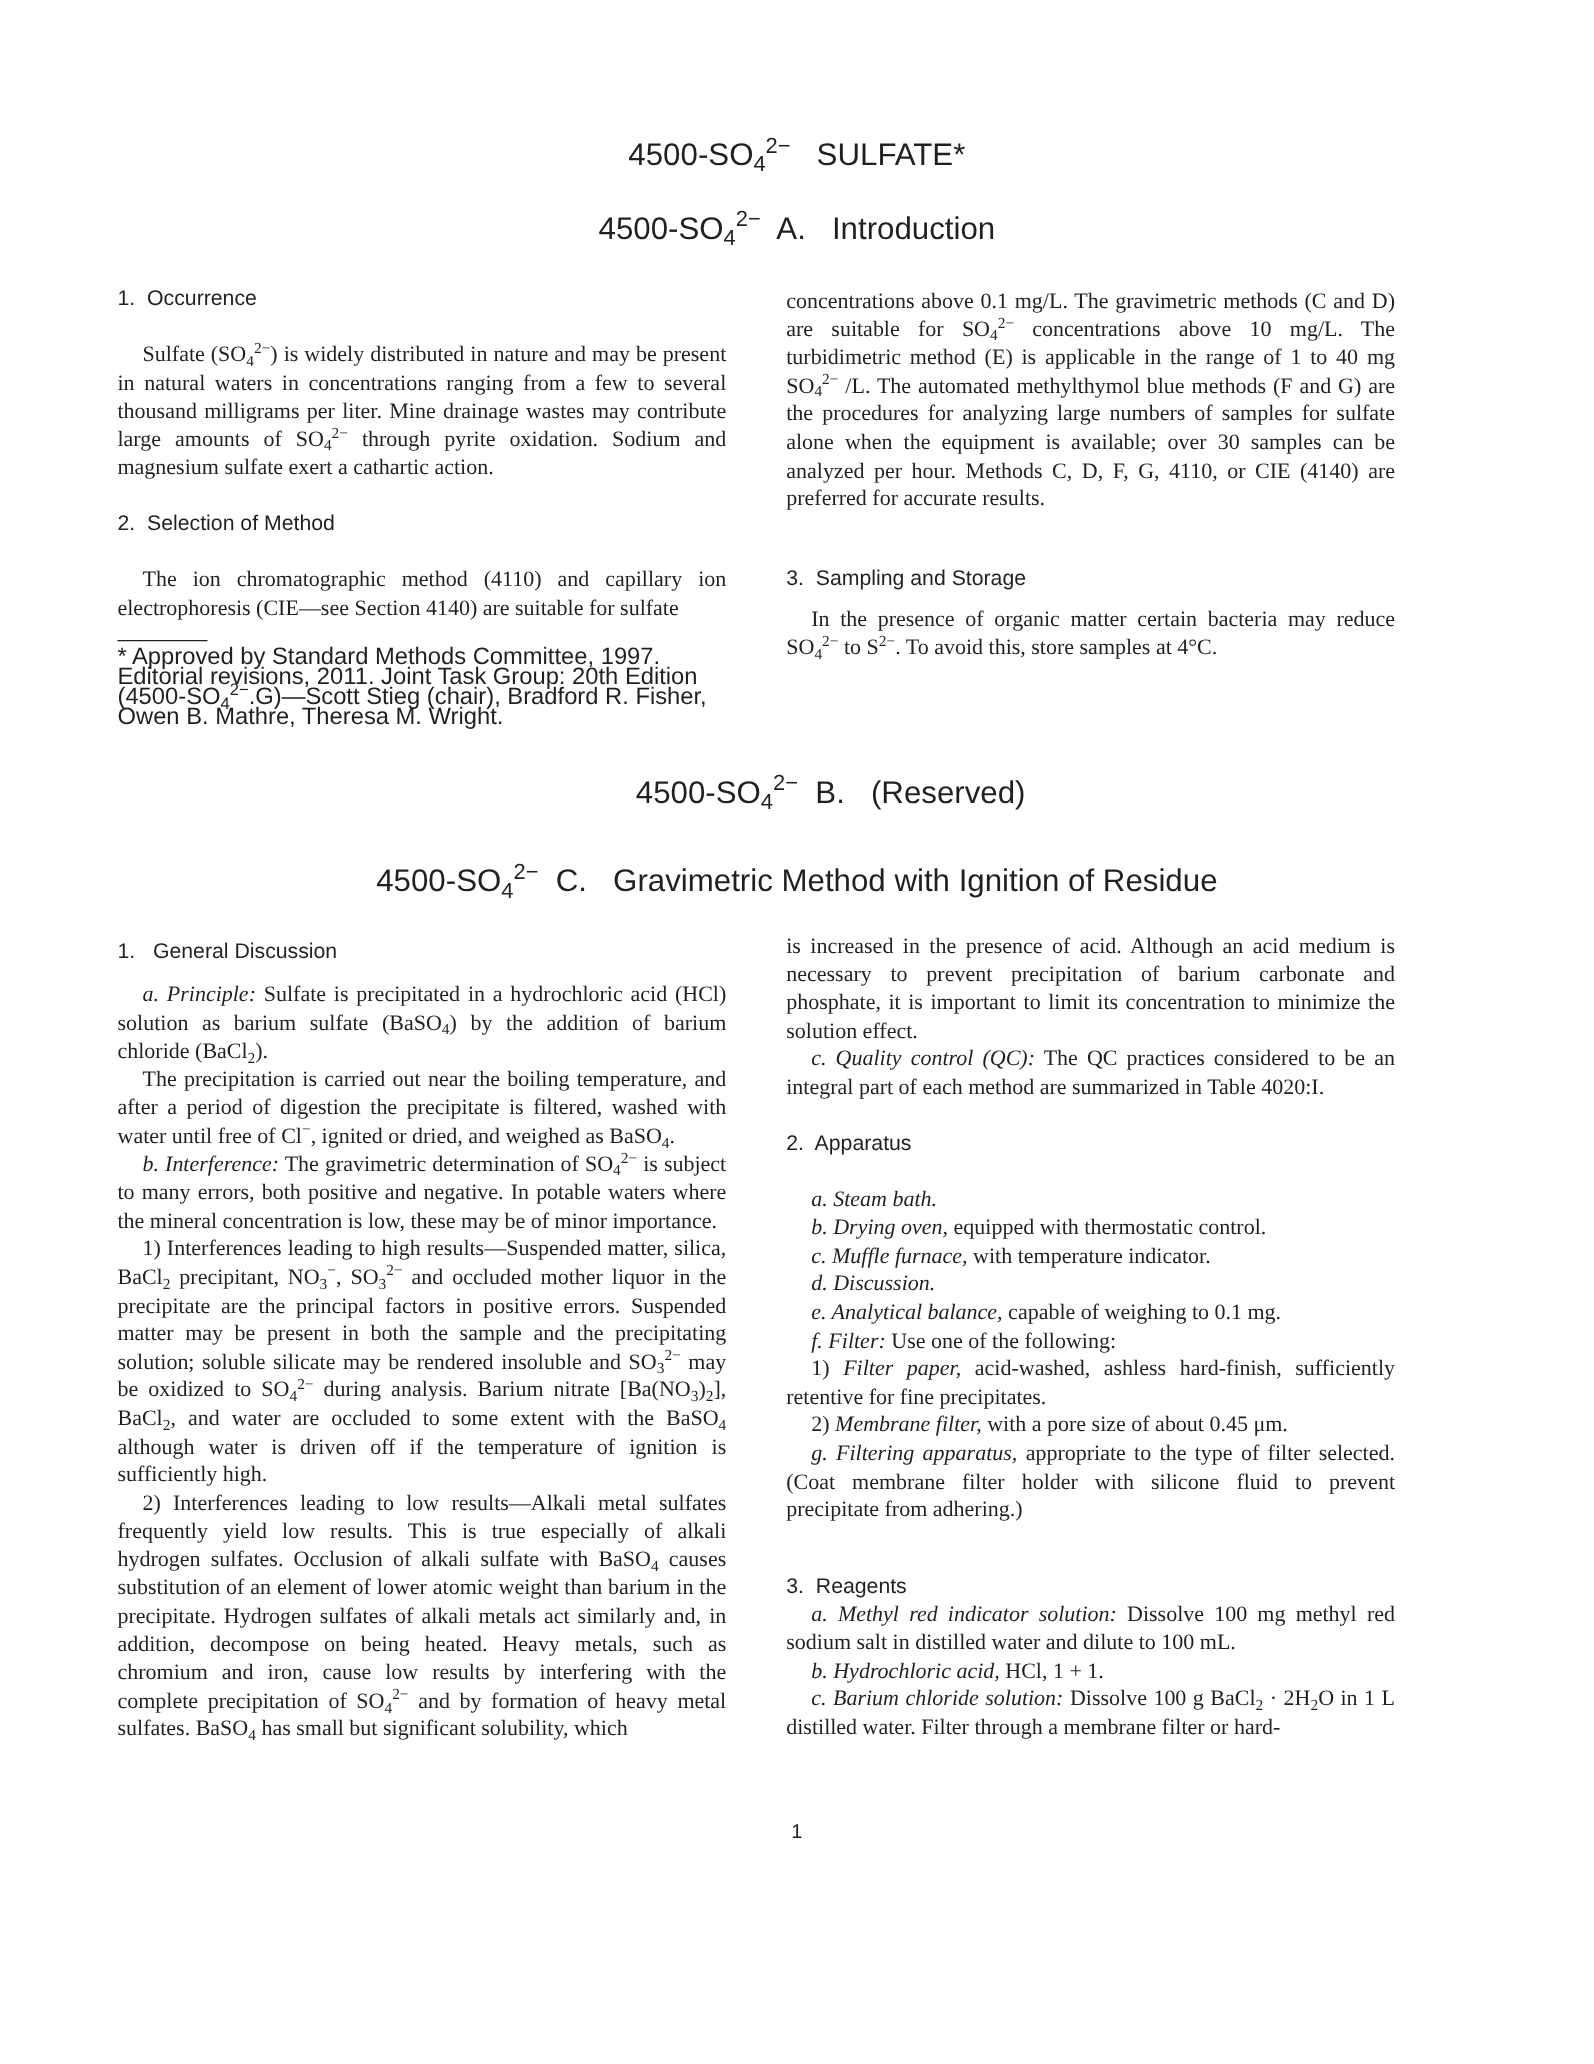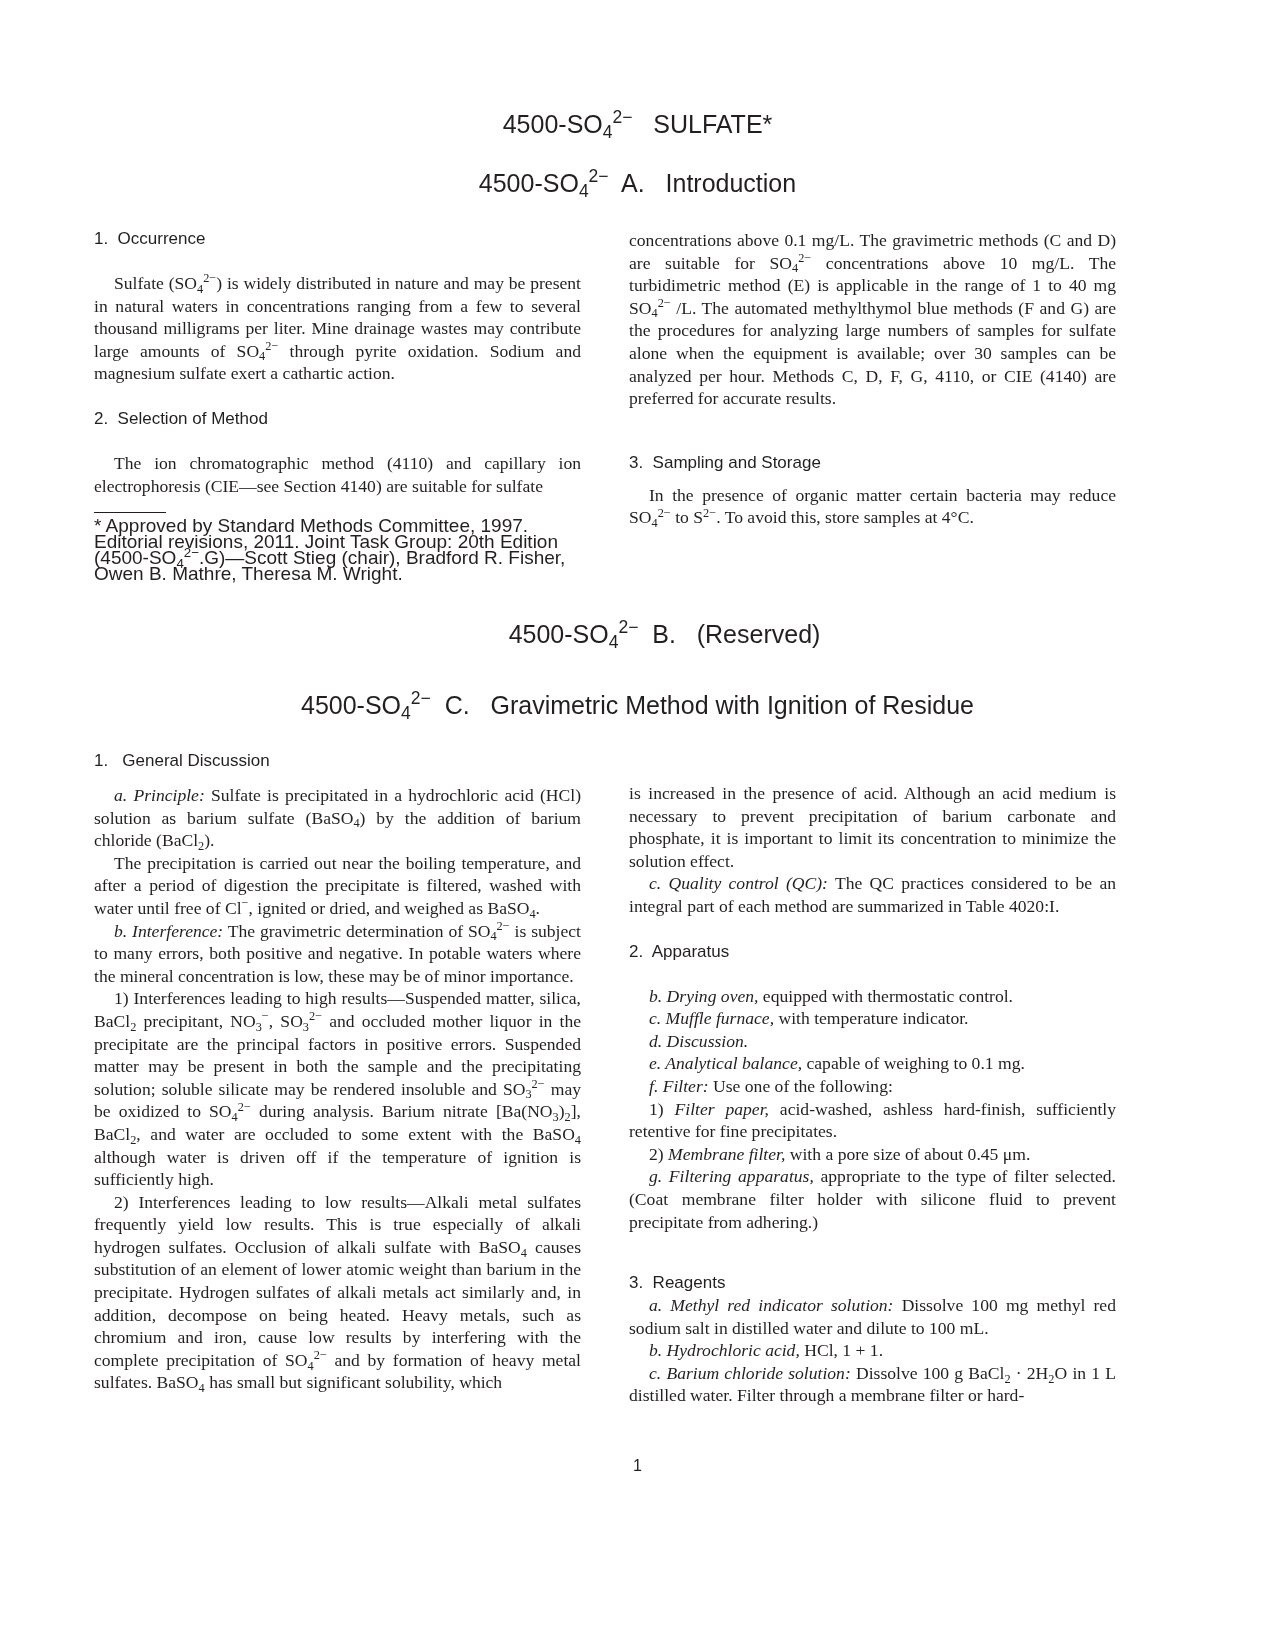--- a/index.html
+++ b/index.html
@@ -45,25 +45,26 @@
 
 <div class="col col-left" style="top:750px;">
   <h3 class="sec-head">1.   General Discussion</h3>
   <p class="ind" style="margin-top:12px;"><em>a. Principle:</em><span> Sulfate is precipitated in a hydrochloric acid (HCl) solution as barium sulfate (BaSO</span><sub>4</sub><span>) by the addition of barium chloride (BaCl</span><sub>2</sub><span>).</span></p>
   <p class="ind"><span>The precipitation is carried out near the boiling temperature, and after a period of digestion the precipitate is filtered, washed with water until free of Cl</span><sup>−</sup><span>, ignited or dried, and weighed as BaSO</span><sub>4</sub><span>.</span></p>
   <p class="ind"><em>b. Interference:</em><span> The gravimetric determination of SO</span><sub>4</sub><sup>2−</sup><span> is subject to many errors, both positive and negative. In potable waters where the mineral concentration is low, these may be of minor importance.</span></p>
   <p class="ind"><span>1) Interferences leading to high results—Suspended matter, silica, BaCl</span><sub>2</sub><span> precipitant, NO</span><sub>3</sub><sup>−</sup><span>, SO</span><sub>3</sub><sup>2−</sup><span> and occluded mother liquor in the precipitate are the principal factors in positive errors. Suspended matter may be present in both the sample and the precipitating solution; soluble silicate may be rendered insoluble and SO</span><sub>3</sub><sup>2−</sup><span> may be oxidized to SO</span><sub>4</sub><sup>2−</sup><span> during analysis. Barium nitrate [Ba(NO</span><sub>3</sub><span>)</span><sub>2</sub><span>], BaCl</span><sub>2</sub><span>, and water are occluded to some extent with the BaSO</span><sub>4</sub><span> although water is driven off if the temperature of ignition is sufficiently high.</span></p>
   <p class="ind"><span>2) Interferences leading to low results—Alkali metal sulfates frequently yield low results. This is true especially of alkali hydrogen sulfates. Occlusion of alkali sulfate with BaSO</span><sub>4</sub><span> causes substitution of an element of lower atomic weight than barium in the precipitate. Hydrogen sulfates of alkali metals act similarly and, in addition, decompose on being heated. Heavy metals, such as chromium and iron, cause low results by interfering with the complete precipitation of SO</span><sub>4</sub><sup>2−</sup><span> and by formation of heavy metal sulfates. BaSO</span><sub>4</sub><span> has small but significant solubility, which</span></p>
 </div>
 
-<div class="col col-right" style="top:782px;">
+<div class="col col-right" style="top:745px;">
   <p><span>is increased in the presence of acid. Although an acid medium is necessary to prevent precipitation of barium carbonate and phosphate, it is important to limit its concentration to minimize the solution effect.</span></p>
   <p class="ind"><em>c. Quality control (QC):</em><span> The QC practices considered to be an integral part of each method are summarized in Table 4020:I.</span></p>
   <h3 class="sec-head" style="margin-top:23px;">2.  Apparatus</h3>
   <div style="margin-top:22px;">
+    <p class="ind"><em>a. Steam bath.</em></p>
     <p class="ind"><em>b. Drying oven,</em><span> equipped with thermostatic control.</span></p>
     <p class="ind"><em>c. Muffle furnace,</em><span> with temperature indicator.</span></p>
     <p class="ind"><em>d. Discussion.</em></p>
     <p class="ind"><em>e. Analytical balance,</em><span> capable of weighing to 0.1 mg.</span></p>
     <p class="ind"><em>f. Filter:</em><span> Use one of the following:</span></p>
     <p class="ind"><span>1) </span><em>Filter paper,</em><span> acid-washed, ashless hard-finish, sufficiently retentive for fine precipitates.</span></p>
     <p class="ind"><span>2) </span><em>Membrane filter,</em><span> with a pore size of about 0.45 μm.</span></p>
     <p class="ind"><em>g. Filtering apparatus,</em><span> appropriate to the type of filter selected. (Coat membrane filter holder with silicone fluid to prevent precipitate from adhering.)</span></p>
   </div>
   <h3 class="sec-head" style="margin-top:39px;">3.  Reagents</h3>

